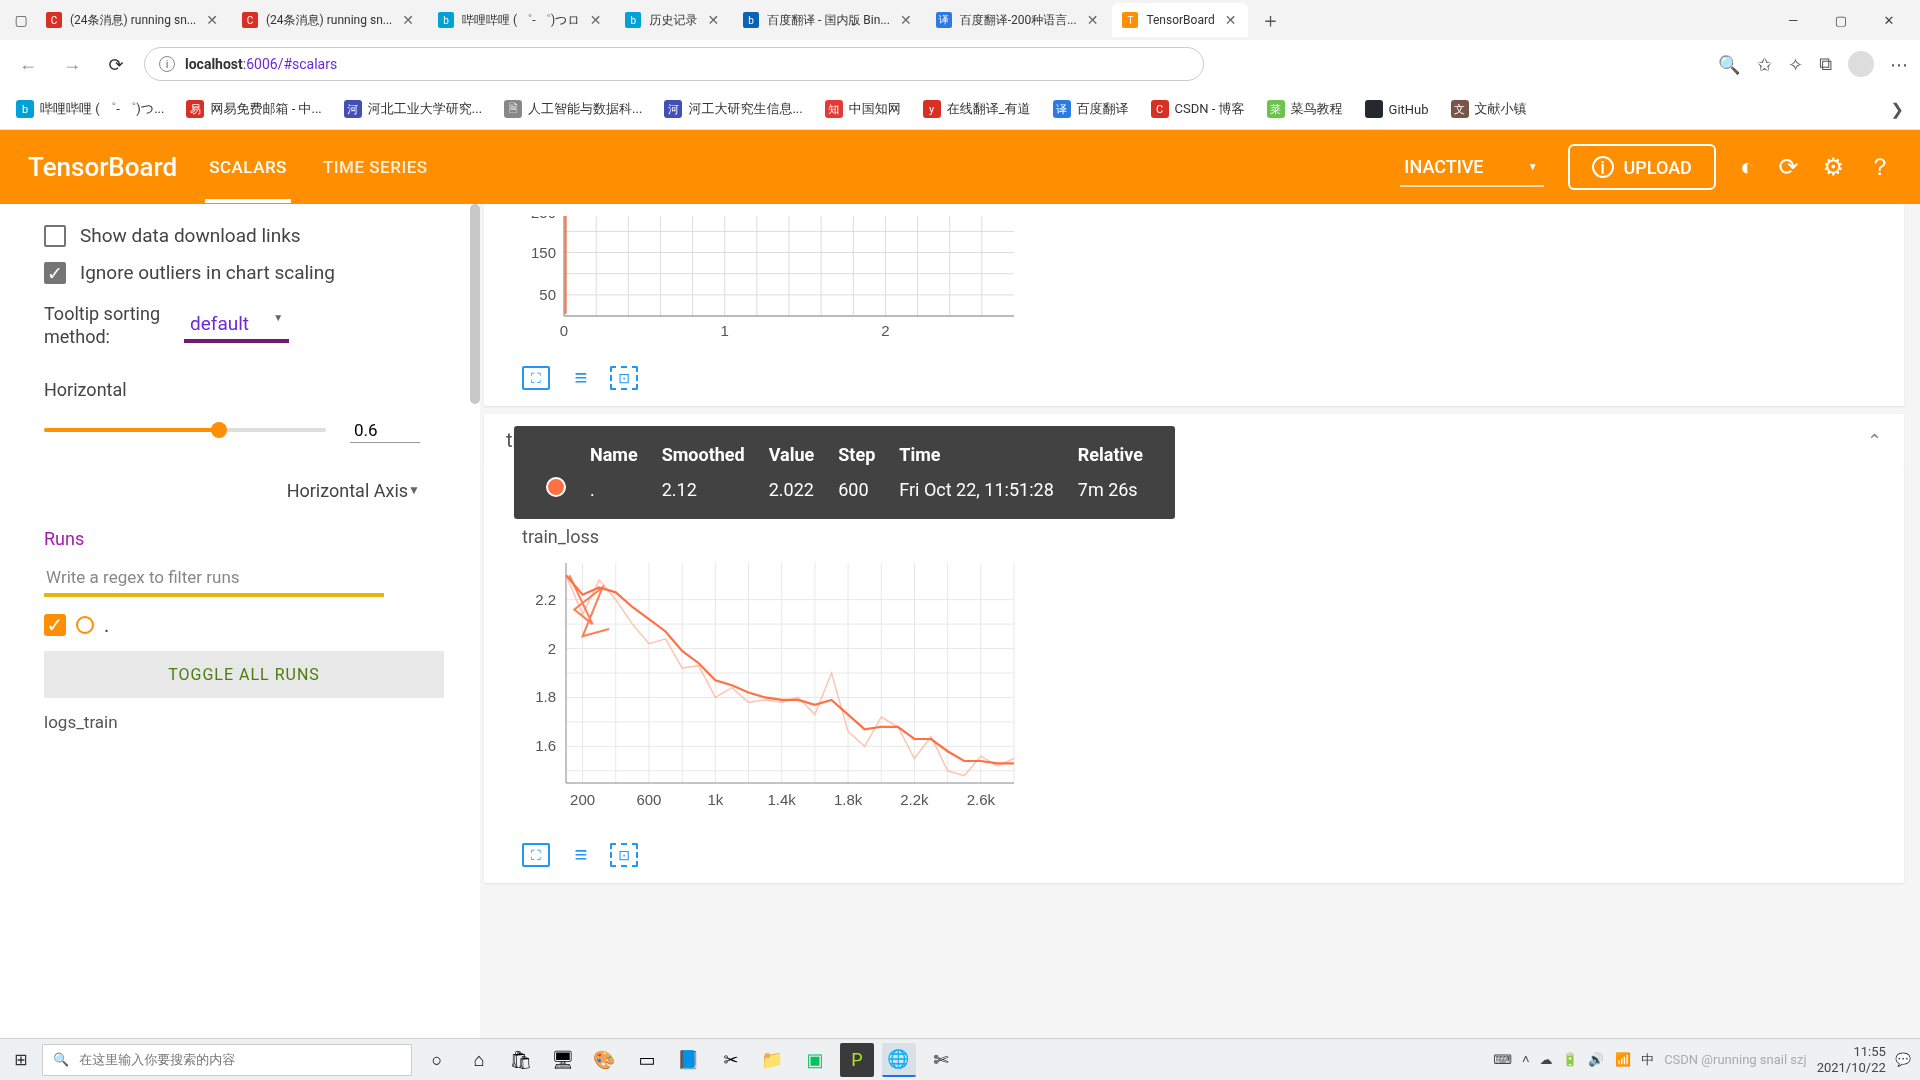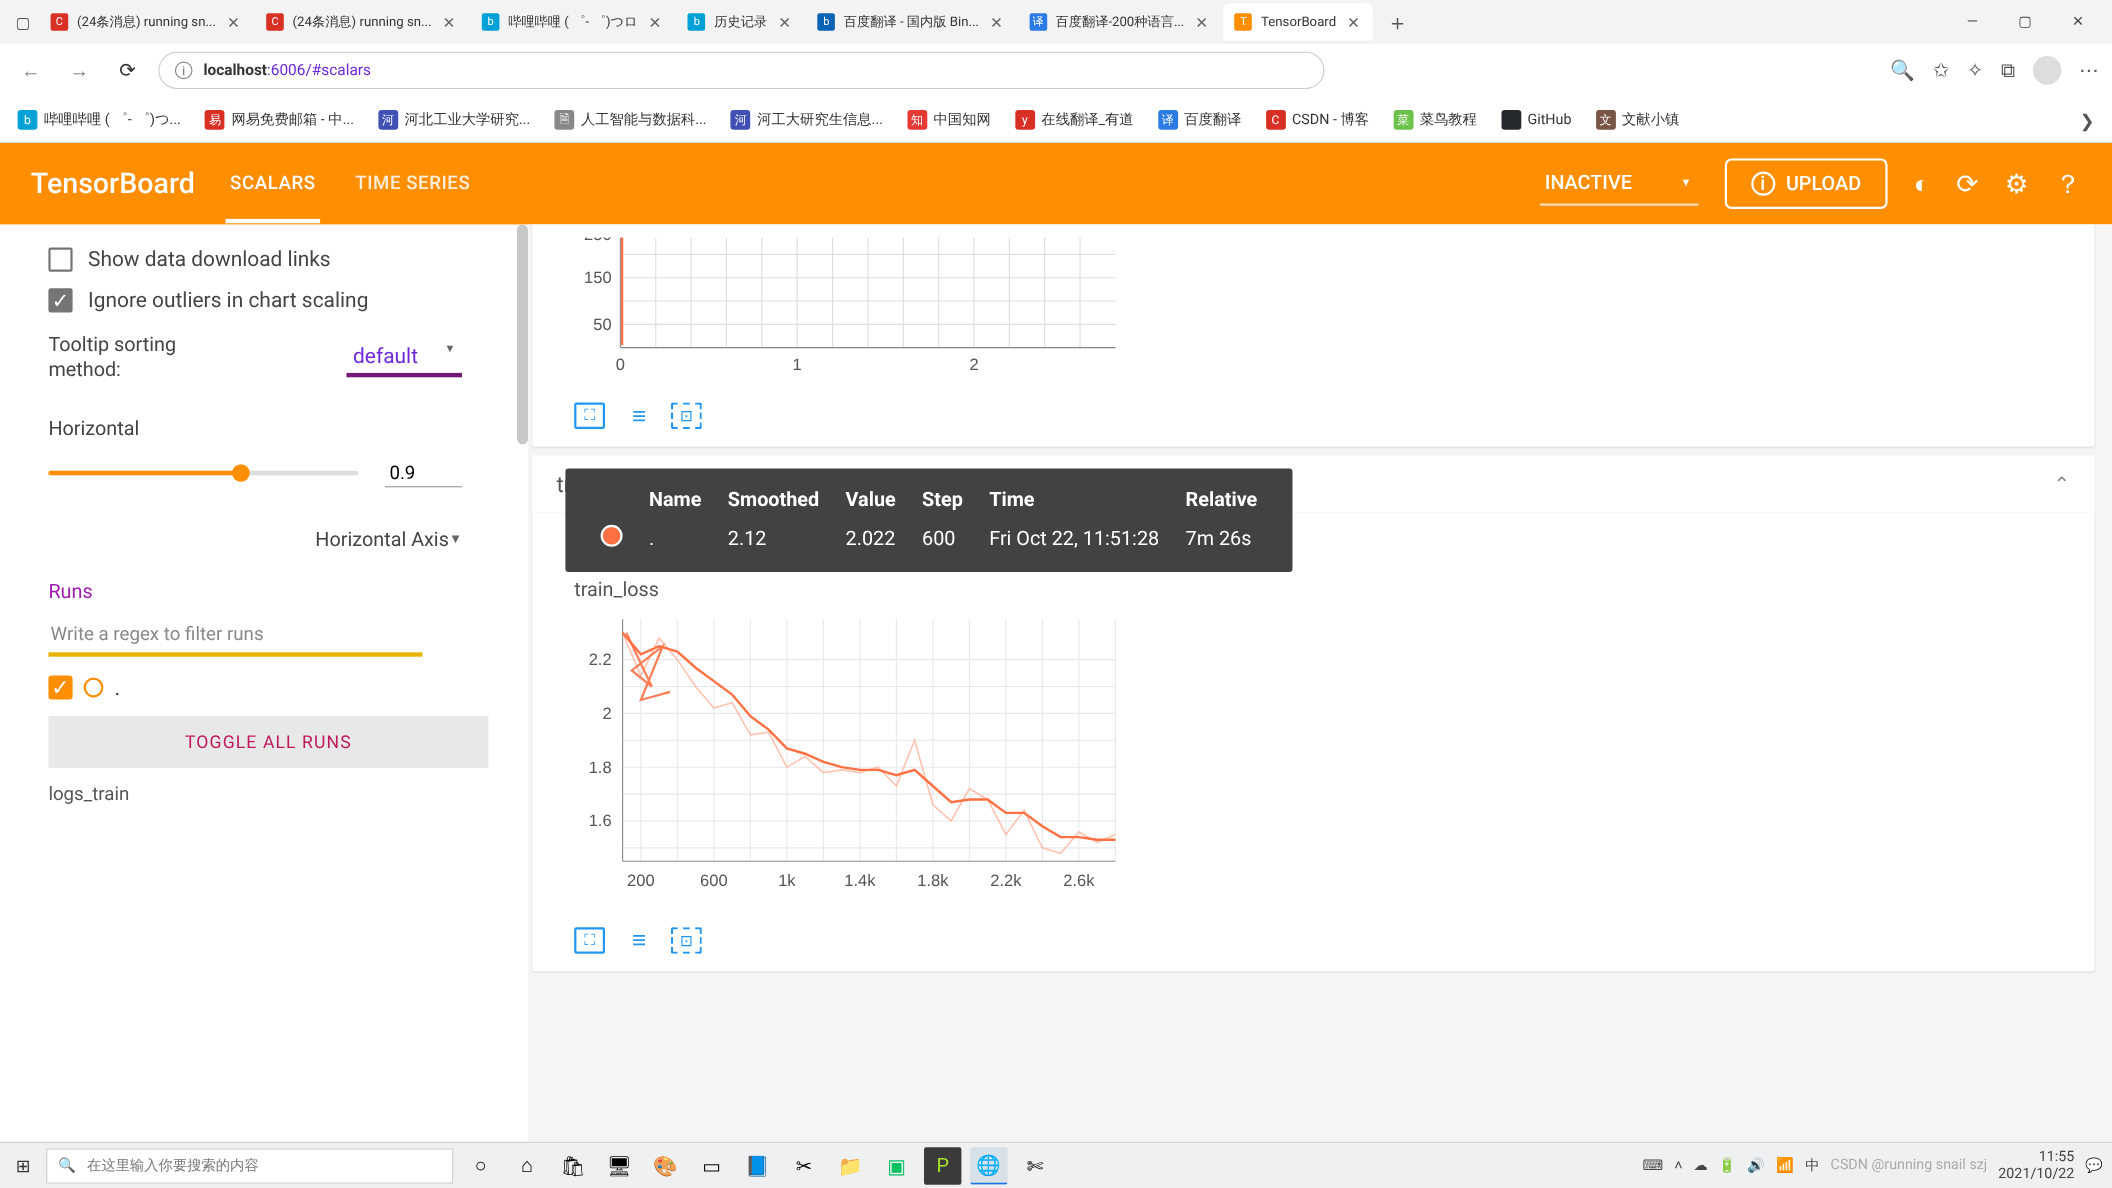--- a/index.html
+++ b/index.html
@@ -41,39 +41,39 @@
 .tb-upload { border:2px solid #fff; border-radius:6px; padding:10px 22px; display:flex; align-items:center; gap:10px; font-size:18px; font-weight:500; cursor:pointer;}
 .tb-icon { font-size:24px; cursor:pointer; }
 
 
 .main { display:flex; height: calc(1080px - 130px - 74px - 42px); }
 .sidebar { width: 480px; padding: 20px 0 20px 44px; position:relative; }
 .side-scrollbar { position:absolute; right:0; top:0; width:10px; height:200px; background:#c8c8c8; border-radius:5px;}
 .sidebar label.cb { display:flex; align-items:flex-end; gap:14px; font-size:19px; color:#444; margin-bottom:14px; cursor:pointer;}
 .checkbox { width:22px; height:22px; border:2px solid #757575; border-radius:2px; display:inline-flex; align-items:center; justify-content:center;}
 .checkbox.checked { background:#757575; color:#fff; }
-.side-row { display:flex; align-items:center; justify-content:space-between; margin-top:18px; padding-right:60px;}
+.side-row { display:flex; align-items:center; justify-content:flex-start; margin-top:18px; padding-right:60px;}
 .side-label { font-size:18px; color:#444; line-height:1.3; }
 .dropdown { font-size:19px; color:#6d28d9; border-bottom:4px solid #701a75; padding:4px 40px 4px 6px; position:relative; cursor:pointer;}
 .dropdown::after { content:'▼'; position:absolute; right:6px; font-size:10px; color:#666;}
 .section-title { font-size:18px; color:#444; margin-top:30px; }
 .slider-row { display:flex; align-items:center; gap:24px; margin-top:18px; padding-right:60px;}
 .slider { flex:1; height:4px; background:#ddd; position:relative; border-radius:2px;}
 .slider .fill { position:absolute; left:0; top:0; bottom:0; width:62%; background:#ff8f00; border-radius:2px;}
 .slider .thumb { position:absolute; left:62%; top:50%; width:16px; height:16px; background:#ff8f00; border-radius:50%; transform:translate(-50%,-50%);}
 .slider-val { width:70px; border-bottom:1px solid #999; font-size:17px; padding:2px 4px;}
 .haxis-row { display:flex; align-items:center; justify-content:flex-end; margin-top:36px; padding-right:60px;}
 .haxis-row .chev { color:#666; font-size:12px;}
 .runs-title { font-size:18px; color:#a21caf; margin-top:26px;}
 .filter-input { width:340px; border:none; border-bottom:4px solid #eab308; font-size:17px; padding:6px 2px; margin-top:12px; outline:none; color:#444;}
 .filter-input::placeholder { color:#888; }
 .run-row { display:flex; align-items:center; gap:10px; margin-top:16px; font-size:20px; color:#444;}
 .run-row .cb2 { width:22px; height:22px; background:#ff8f00; border-radius:3px; display:flex; align-items:center; justify-content:center; color:#fff;}
 .run-row .circle { width:18px; height:18px; border:2px solid #ff8f00; border-radius:50%;}
-.toggle-all { width:400px; background:#e8e8e8; text-align:center; padding:14px 0; font-size:16px; letter-spacing:1px; color:#be185d; margin-top:14px; cursor:pointer;}
+.toggle-all { width:400px; background:#e8e8e8; text-align:center; padding:14px 0; font-size:16px; letter-spacing:1px; color:#4d7c0f; margin-top:14px; cursor:pointer;}
 .logs { font-size:17px; color:#555; margin-top:14px;}
 
 .content { flex:1; background:#f5f5f5; padding:0 16px 16px 4px; overflow:hidden;}
 .card { background:#fff; border-radius:2px; box-shadow:0 1px 2px rgba(0,0,0,0.08); padding:12px 20px 16px 20px; margin-bottom:8px;}
 .chart-svg { display:block; }
 .chart-actions { display:flex; gap:16px; margin-top:10px; margin-left:18px;}
 .chart-actions .act { width:28px; height:24px; border:2px solid #2196f3; color:#2196f3; display:flex; align-items:center; justify-content:center; font-size:14px; cursor:pointer; border-radius:2px;}
 .chart-actions .act.lines { border:none; font-size:22px; letter-spacing:-2px;}
 .chart-actions .act.dashed { border-style:dashed;}
 
@@ -256,21 +256,21 @@
     <div class="side-row">
       <div class="side-label" style="max-width:140px">Tooltip sorting method:</div>
       <div class="dropdown"><span>default</span></div>
     </div>
     <div class="section-title">Horizontal</div>
     <div class="slider-row">
       <div class="slider">
           <div class="fill"></div>
           <div class="thumb"></div>
         </div>
-      <div class="slider-val">0.9</div>
+      <div class="slider-val">0.6</div>
     </div>
     <div class="haxis-row">
       <span class="side-label">Horizontal Axis</span>
       <span class="chev">▼</span>
     </div>
     <div class="runs-title">Runs</div>
     <input class="filter-input" placeholder="Write a regex to filter runs" style="">
     <div class="run-row">
       <span class="cb2">✓</span>
       <span class="circle"></span>

